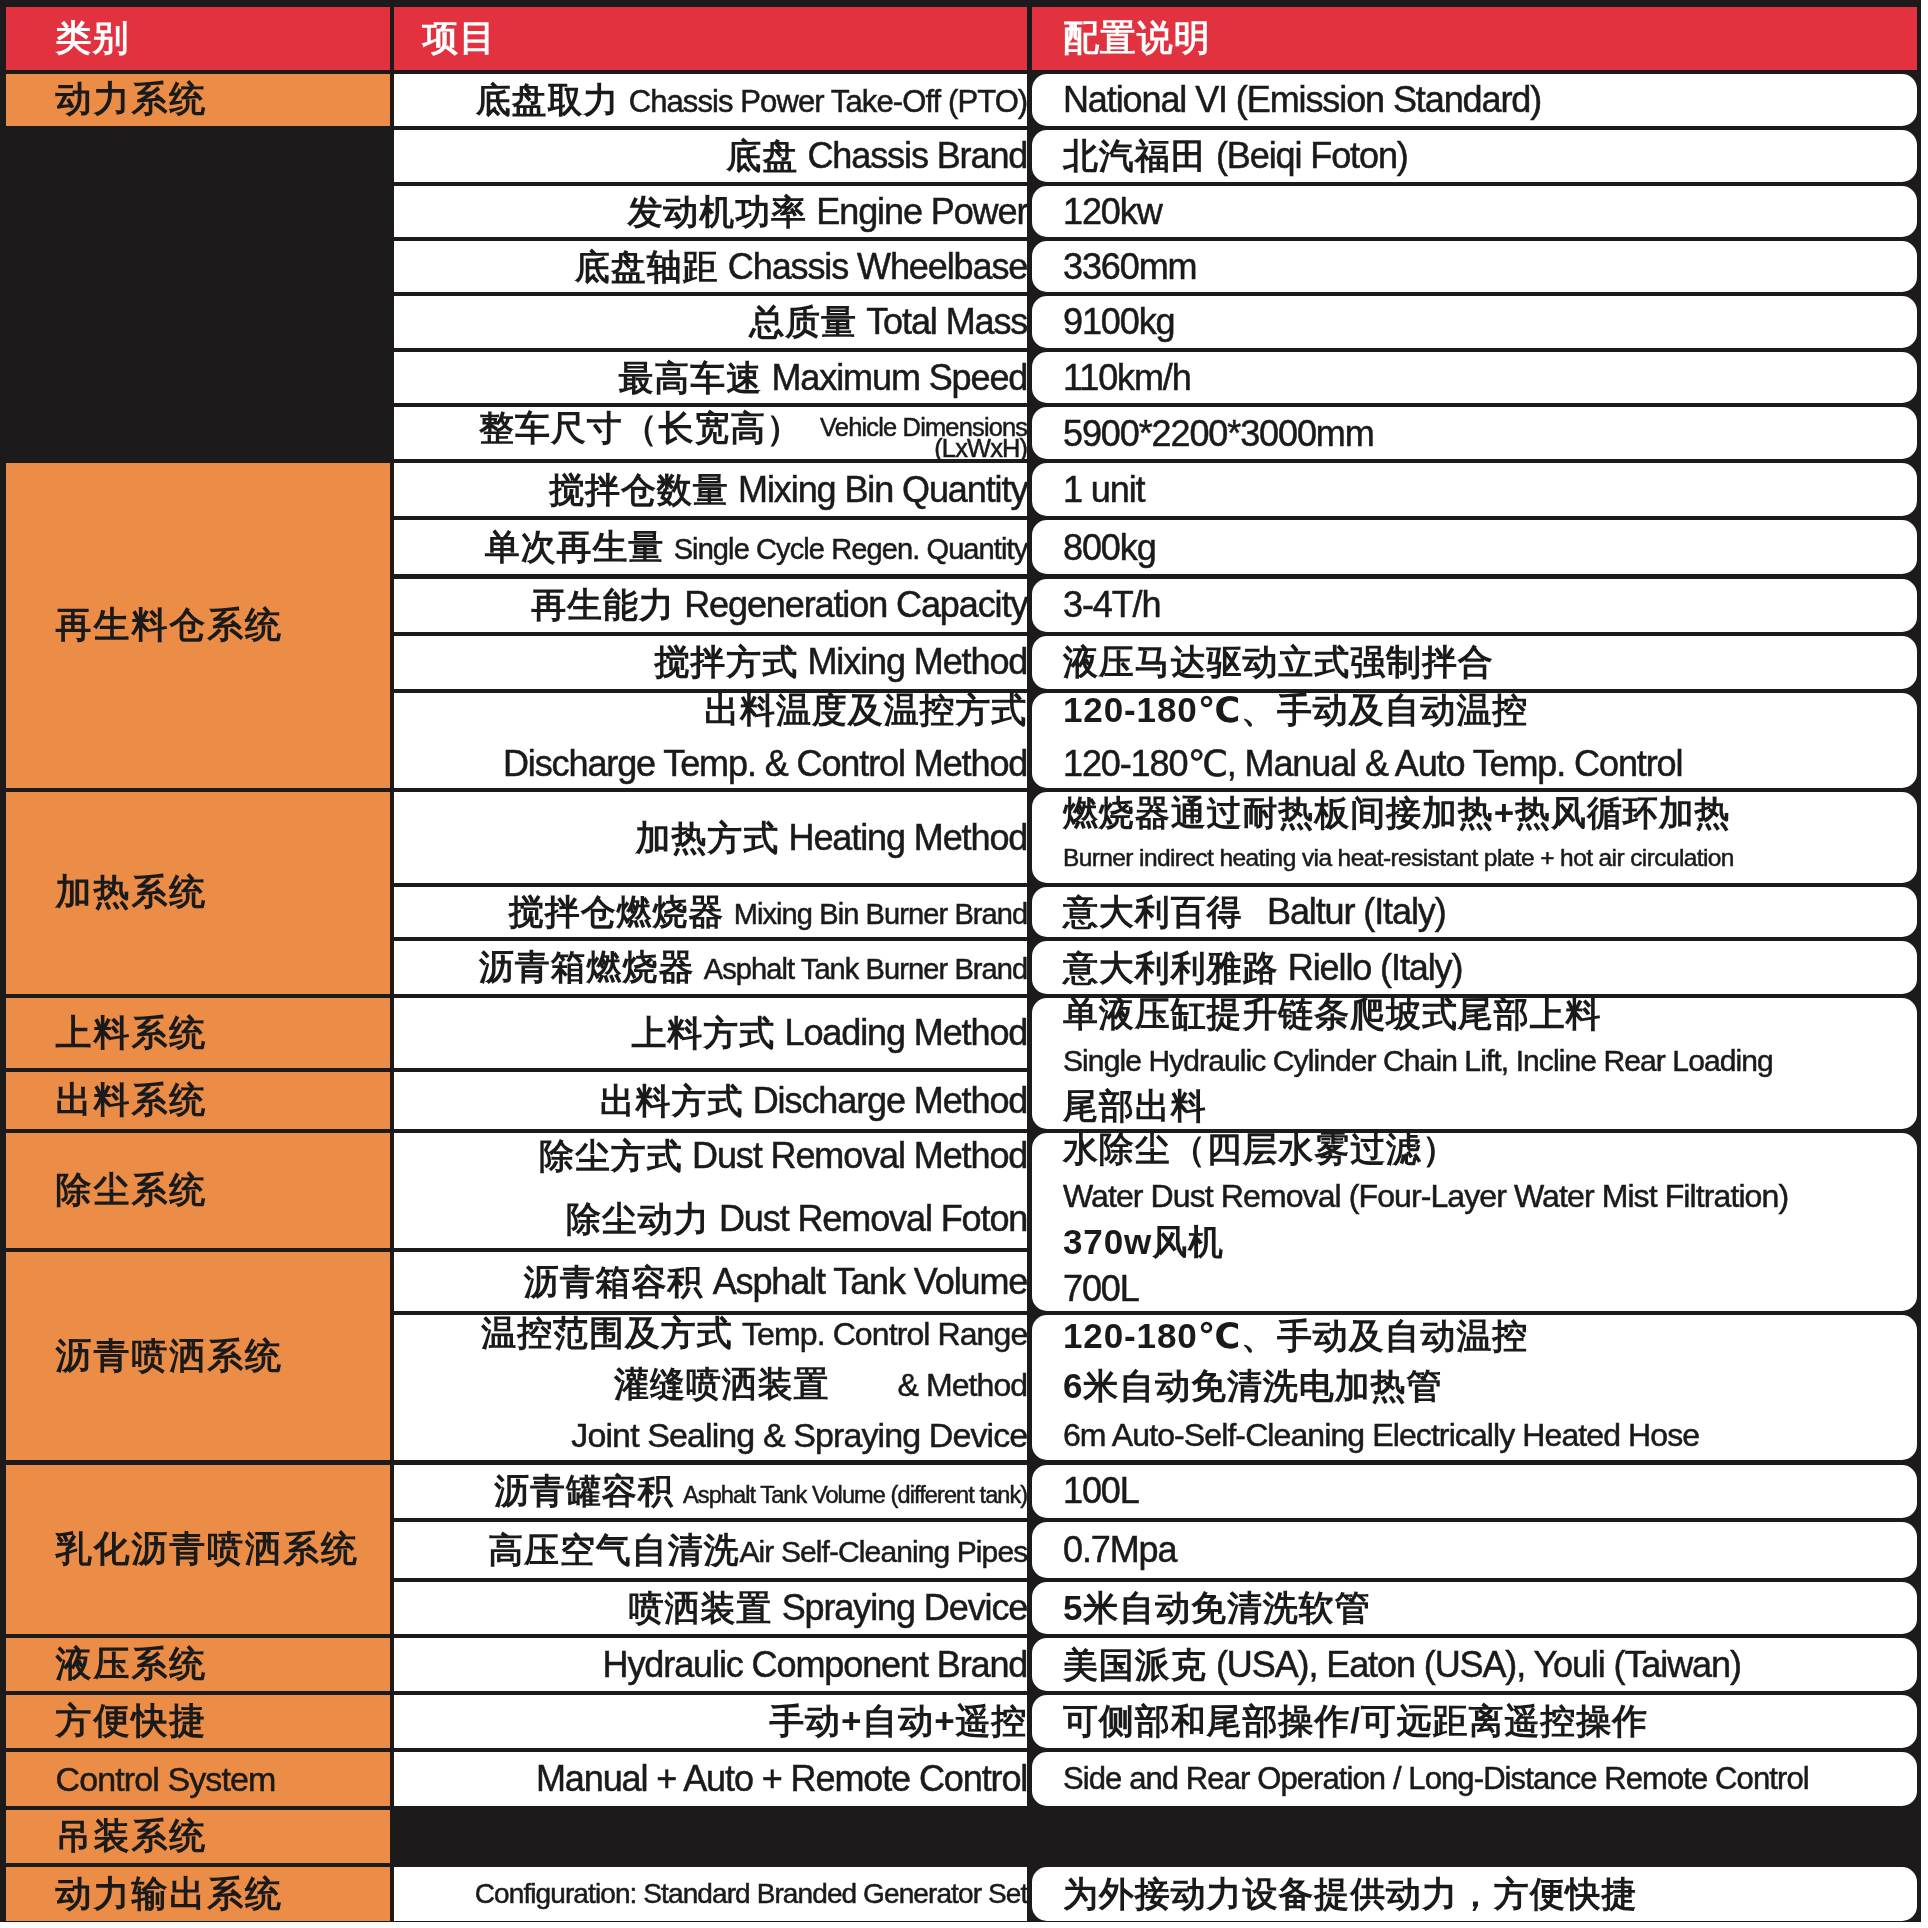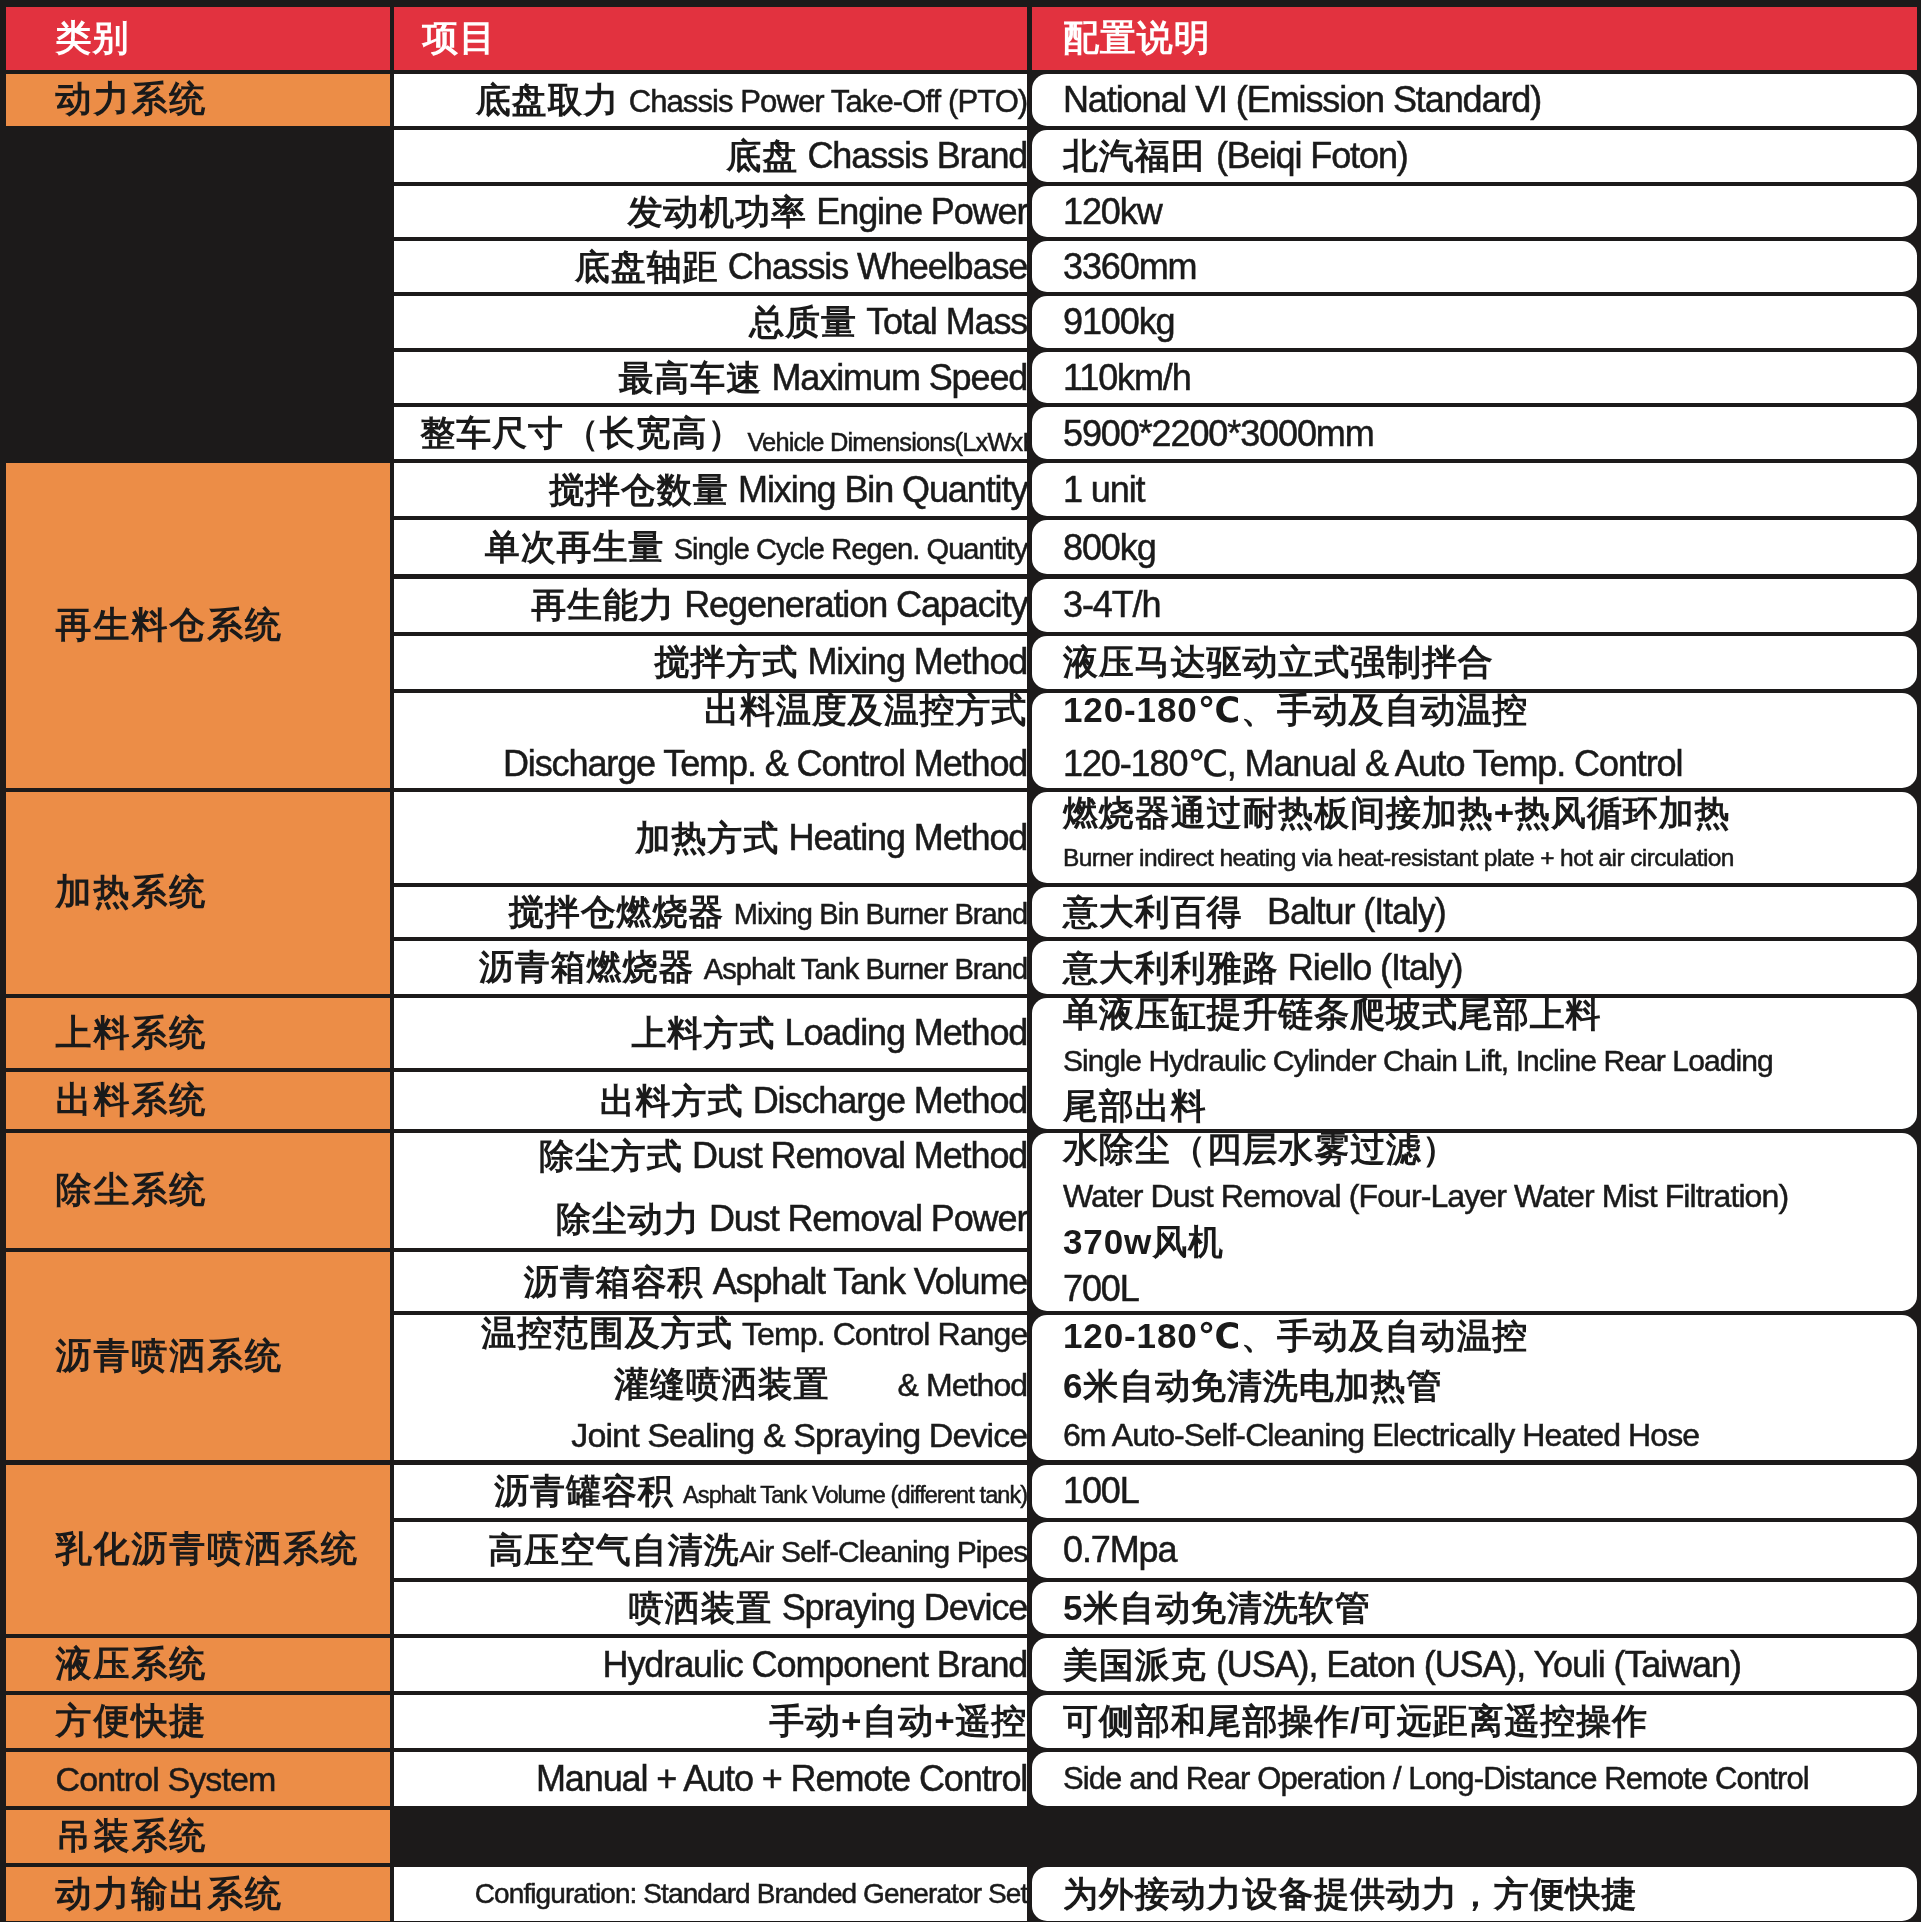--- a/index.html
+++ b/index.html
@@ -38,21 +38,21 @@
     .en.tight{margin-left:0 !important;}
     .s36{font-size:34px;letter-spacing:-0.9px;}
     .s34{font-size:32px;letter-spacing:-0.9px;}
     .s33{font-size:31px;letter-spacing:-0.9px;}
     .s32{font-size:30px;letter-spacing:-0.9px;}
     .s31{font-size:29px;letter-spacing:-0.9px;}
     .s30{font-size:28px;letter-spacing:-0.9px;}
     .s27{font-size:25.4px;letter-spacing:-0.8px;}
     .s26{font-size:24.5px;letter-spacing:-0.6px;}
     .s25{font-size:23.5px;letter-spacing:-0.9px;}
-    .stack{display:inline-flex;flex-direction:row;vertical-align:middle;line-height:0.85;margin-left:4px;position:relative;top:1.9px;}
+    .stack{display:inline-flex;flex-direction:column;vertical-align:middle;line-height:0.85;margin-left:18px;position:relative;top:1.9px;}
     .gap-wide{margin-left:24.5px !important;}
     .gap-method{margin-left:68px !important;}
     .pl-20{padding-left:22.6px;}
     .pl-17{padding-left:16px;}
     .pl-10{padding-left:9.4px;}
   </style>
 </head>
 <body>
 
 <div class="spec">
@@ -192,21 +192,21 @@
     <div class="ln" style="line-height:40px"><span class="zh">单液压缸提升链条爬坡式尾部上料</span></div>
     <div class="ln" style="line-height:40px"><span class="en s32">Single Hydraulic Cylinder Chain Lift, Incline Rear Loading</span></div>
     <div class="ln" style="line-height:40px"><span class="zh">尾部出料</span></div>
   </div>
 
   <div class="c cat" style="grid-row:19;grid-column:1">
     <span class="cz">除尘系统</span>
   </div>
   <div class="c it" style="grid-row:19;grid-column:2">
     <div class="ln" style="line-height:56px"><span class="zh">除尘方式</span><span class="en">Dust Removal Method</span></div>
-    <div class="ln" style="line-height:56px"><span class="zh">除尘动力</span><span class="en">Dust Removal Power</span></div>
+    <div class="ln" style="line-height:56px"><span class="zh">除尘动力</span><span class="en">Dust Removal Foton</span></div>
   </div>
   <div class="c va" style="grid-row:19 / 21;grid-column:3">
     <div class="ln" style="line-height:40px"><span class="zh">水除尘（四层水雾过滤）</span></div>
     <div class="ln" style="line-height:40px"><span class="en s34">Water Dust Removal (Four-Layer Water Mist Filtration)</span></div>
     <div class="ln" style="line-height:40px"><span class="zh">370w风机</span></div>
     <div class="ln" style="line-height:40px"><span class="en">700L</span></div>
   </div>
 
   <div class="c cat" style="grid-row:20 / 22;grid-column:1">
     <span class="cz">沥青喷洒系统</span>

